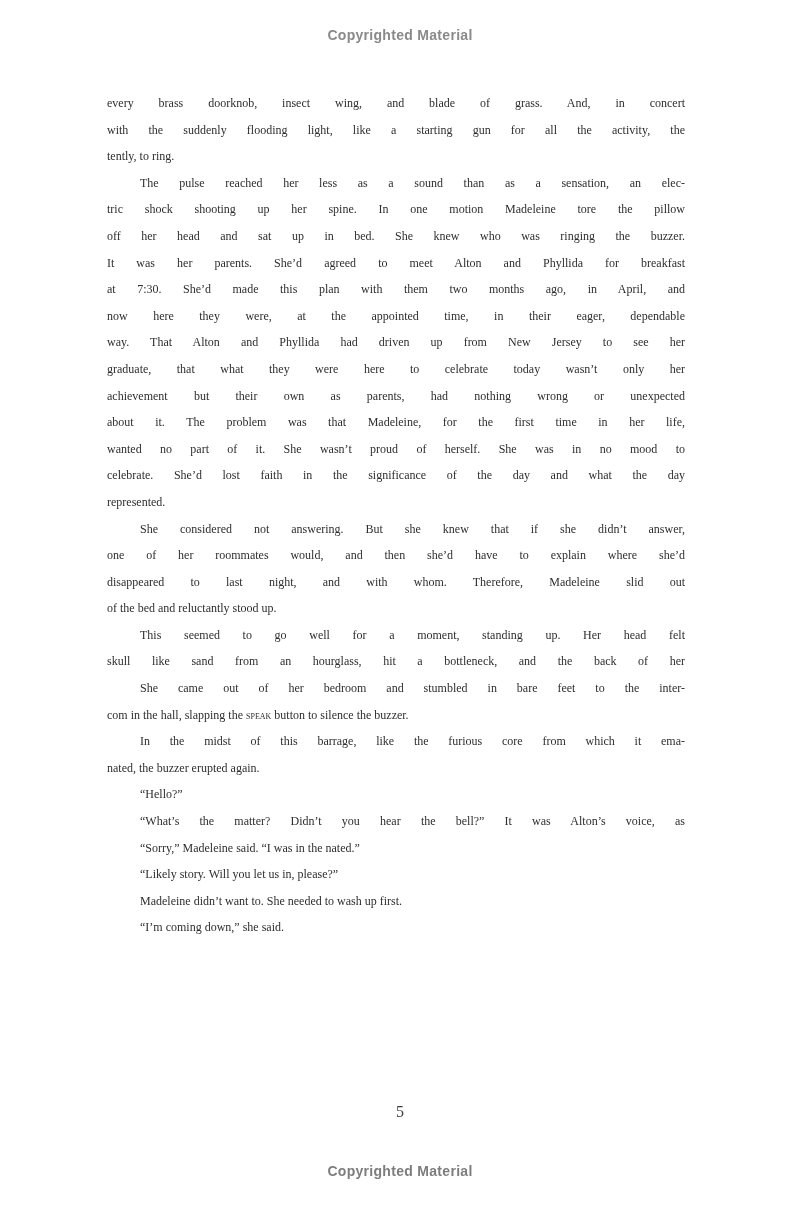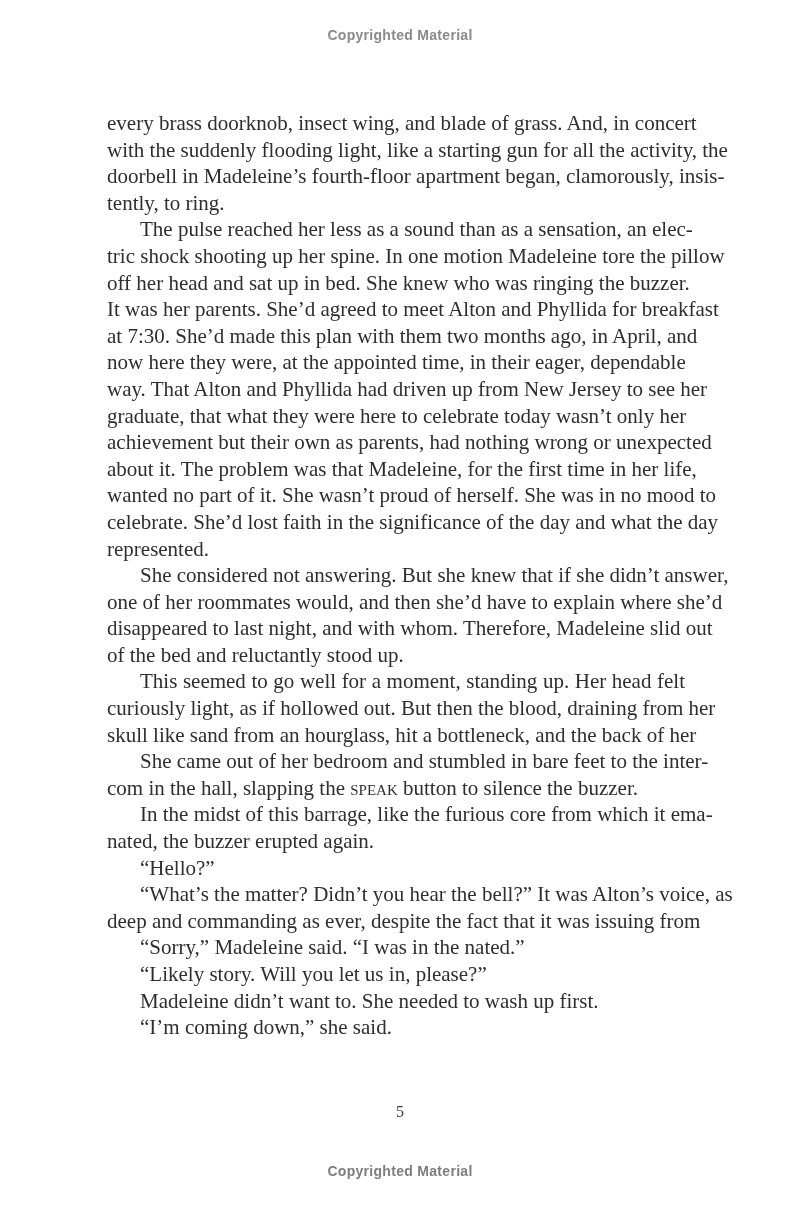--- a/index.html
+++ b/index.html
@@ -30,24 +30,23 @@
     letter-spacing: 0.3px;
     color: var(--copyright-text);
   }
   .copyright-banner.top { top: 27px; }
   .copyright-banner.bottom { top: 1163px; color: #7d7d7d; }
   .text-block {
     position: absolute;
     top: 90px;
     left: 107px;
     width: 578px;
-    font-size: 21px;
+    font-size: 12px;
     line-height: 26.6px;
     color: var(--body-text);
-    margin-top: 20px;
   }
   .para { margin: 0; }
   .line {
     text-align: justify;
     text-align-last: justify;
     white-space: nowrap;
   }
   .line.last {
     text-align: center;
     text-align-last: left;
@@ -67,21 +66,20 @@
 </head>
 <body>
 
 <div class="page">
   <div class="copyright-banner top">Copyrighted Material</div>
 
   <div class="text-block">
       <div class="para">
         <div class="line">every brass doorknob, insect wing, and blade of grass. And, in concert</div>
         <div class="line">with the suddenly flooding light, like a starting gun for all the activity, the</div>
-        <div class="line">doorbell in Madeleine’s fourth-floor apartment began, clamorously, insis-</div>
         <div class="line last">tently, to ring.</div>
       </div>
       <div class="para indent">
         <div class="line">The pulse reached her less as a sound than as a sensation, an elec-</div>
         <div class="line">tric shock shooting up her spine. In one motion Madeleine tore the pillow</div>
         <div class="line">off her head and sat up in bed. She knew who was ringing the buzzer.</div>
         <div class="line">It was her parents. She’d agreed to meet Alton and Phyllida for breakfast</div>
         <div class="line">at 7:30. She’d made this plan with them two months ago, in April, and</div>
         <div class="line">now here they were, at the appointed time, in their eager, dependable</div>
         <div class="line">way. That Alton and Phyllida had driven up from New Jersey to see her</div>
@@ -93,37 +91,35 @@
         <div class="line last">represented.</div>
       </div>
       <div class="para indent">
         <div class="line">She considered not answering. But she knew that if she didn’t answer,</div>
         <div class="line">one of her roommates would, and then she’d have to explain where she’d</div>
         <div class="line">disappeared to last night, and with whom. Therefore, Madeleine slid out</div>
         <div class="line last">of the bed and reluctantly stood up.</div>
       </div>
       <div class="para indent">
         <div class="line">This seemed to go well for a moment, standing up. Her head felt</div>
-        <div class="line">curiously light, as if hollowed out. But then the blood, draining from her</div>
         <div class="line">skull like sand from an hourglass, hit a bottleneck, and the back of her</div>
       </div>
       <div class="para indent">
         <div class="line">She came out of her bedroom and stumbled in bare feet to the inter-</div>
         <div class="line last"><span>com in the hall, slapping the </span><span class="sc">speak</span><span> button to silence the buzzer.</span></div>
       </div>
       <div class="para indent">
         <div class="line">In the midst of this barrage, like the furious core from which it ema-</div>
         <div class="line last">nated, the buzzer erupted again.</div>
       </div>
       <div class="para indent">
         <div class="line last">“Hello?”</div>
       </div>
       <div class="para indent">
         <div class="line">“What’s the matter? Didn’t you hear the bell?” It was Alton’s voice, as</div>
-        <div class="line">deep and commanding as ever, despite the fact that it was issuing from</div>
       </div>
       <div class="para indent">
         <div class="line last">“Sorry,” Madeleine said. “I was in the nated.”</div>
       </div>
       <div class="para indent">
         <div class="line last">“Likely story. Will you let us in, please?”</div>
       </div>
       <div class="para indent">
         <div class="line last">Madeleine didn’t want to. She needed to wash up first.</div>
       </div>

